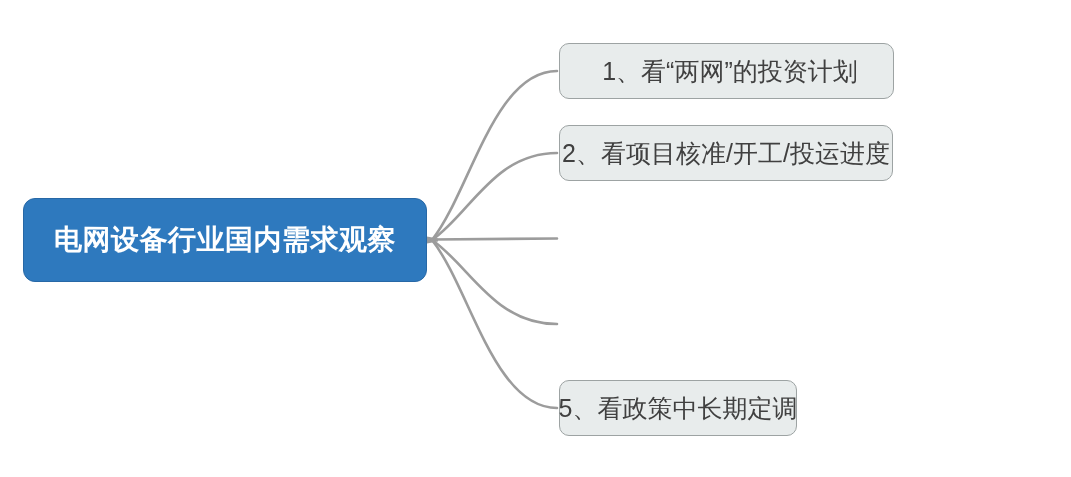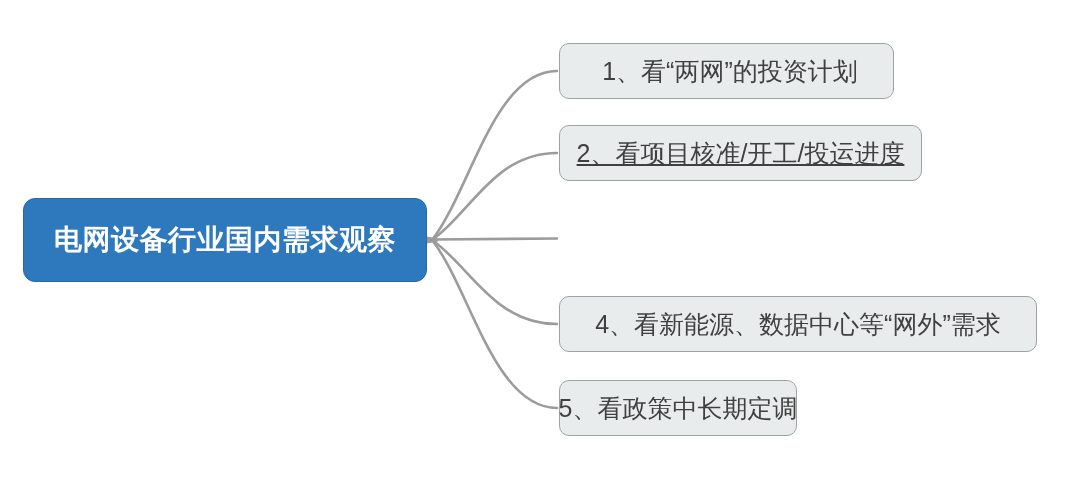--- a/index.html
+++ b/index.html
@@ -53,21 +53,21 @@
   }
   .branch-node{
     left:559px;height:56px;
     background:var(--branch-fill);
     border:1.5px solid var(--branch-border);
     border-radius:10px;
     color:var(--branch-text);
     font-size:25px;
   }
   .b1{top:43px;width:335px;padding-left:7px;}
-  .b2{top:125px;width:363px;text-decoration:underline;}
+  .b2{top:125px;width:334px;}
   .b3{top:210px;width:310px;}
   .b4{top:296px;width:478px;}
   .b5{top:380px;width:238px;}
 </style>
 </head>
 <body>
 
 <div class="canvas">
 
   <svg class="connector-svg" viewBox="0 0 1071 477" xmlns="http://www.w3.org/2000/svg">
@@ -85,21 +85,18 @@
 
   <div class="node branch-node b1">
     <span>1、看“两网”的投资计划</span>
   </div>
 
   <div class="node branch-node b2">
     <span>2、看项目核准/开工/投运进度</span>
   </div>
 
 
-  <div class="node branch-node b4">
-    <span>4、看新能源、数据中心等“网外”需求</span>
-  </div>
 
   <div class="node branch-node b5">
     <span>5、看政策中长期定调</span>
   </div>
 
 </div>
 
 </body></html>

